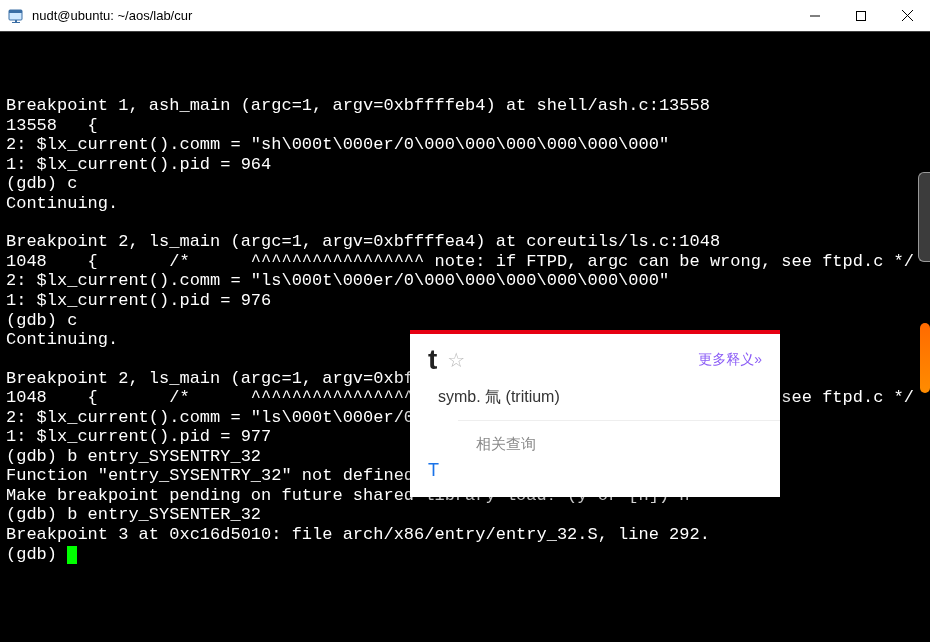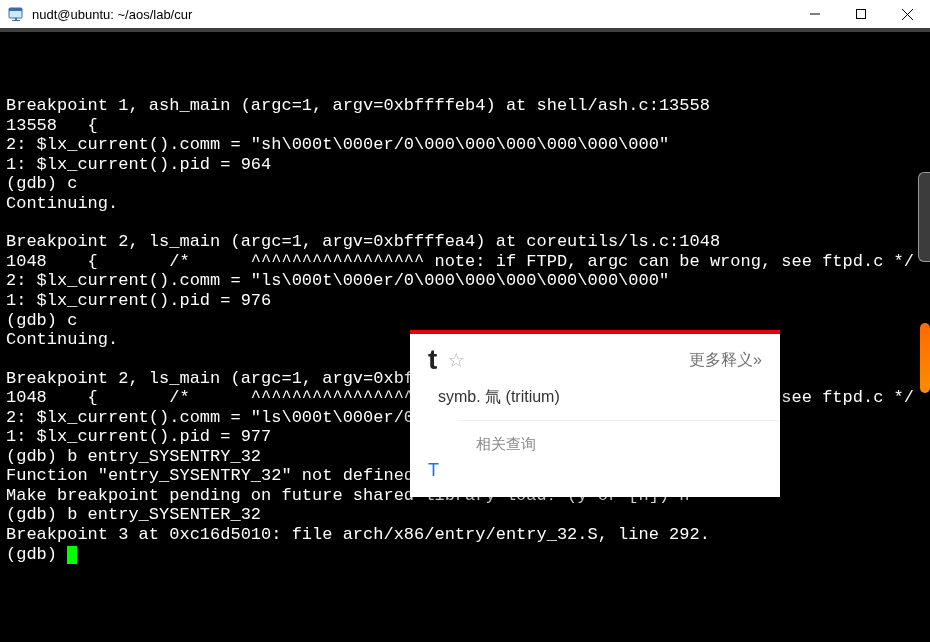--- a/index.html
+++ b/index.html
@@ -9,21 +9,21 @@
     font-family: "Segoe UI", Tahoma, sans-serif;
     background: #f0f0f0;
     overflow: hidden;
     position: relative;
   }
   .titlebar {
     height: 32px;
     background: #ffffff;
     display: flex;
     align-items: center;
-    border-bottom: 4px solid #404040;
+    border-bottom: 1px solid #404040;
   }
   .titlebar .app-icon {
     width: 20px; height: 20px;
     margin-left: 6px;
     display: flex; align-items: center; justify-content: center;
   }
   .titlebar .title {
     flex: 1;
     font-size: 13px;
     color: #000;
@@ -110,22 +110,22 @@
     font-weight: bold;
     color: #222;
     margin-right: 10px;
   }
   .dict-popup .star {
     font-size: 20px;
     color: #bbb;
   }
   .dict-popup .more {
     margin-left: auto;
-    font-size: 16px;
-    color: #737373;
+    font-size: 14px;
+    color: #8b5cf6;
     text-align: right;
   }
   .dict-popup .def {
     padding: 2px 28px;
     font-size: 16px;
     color: #333;
     line-height: 1.6;
   }
   .dict-popup .section-title {
     padding: 14px 18px 4px 18px;

